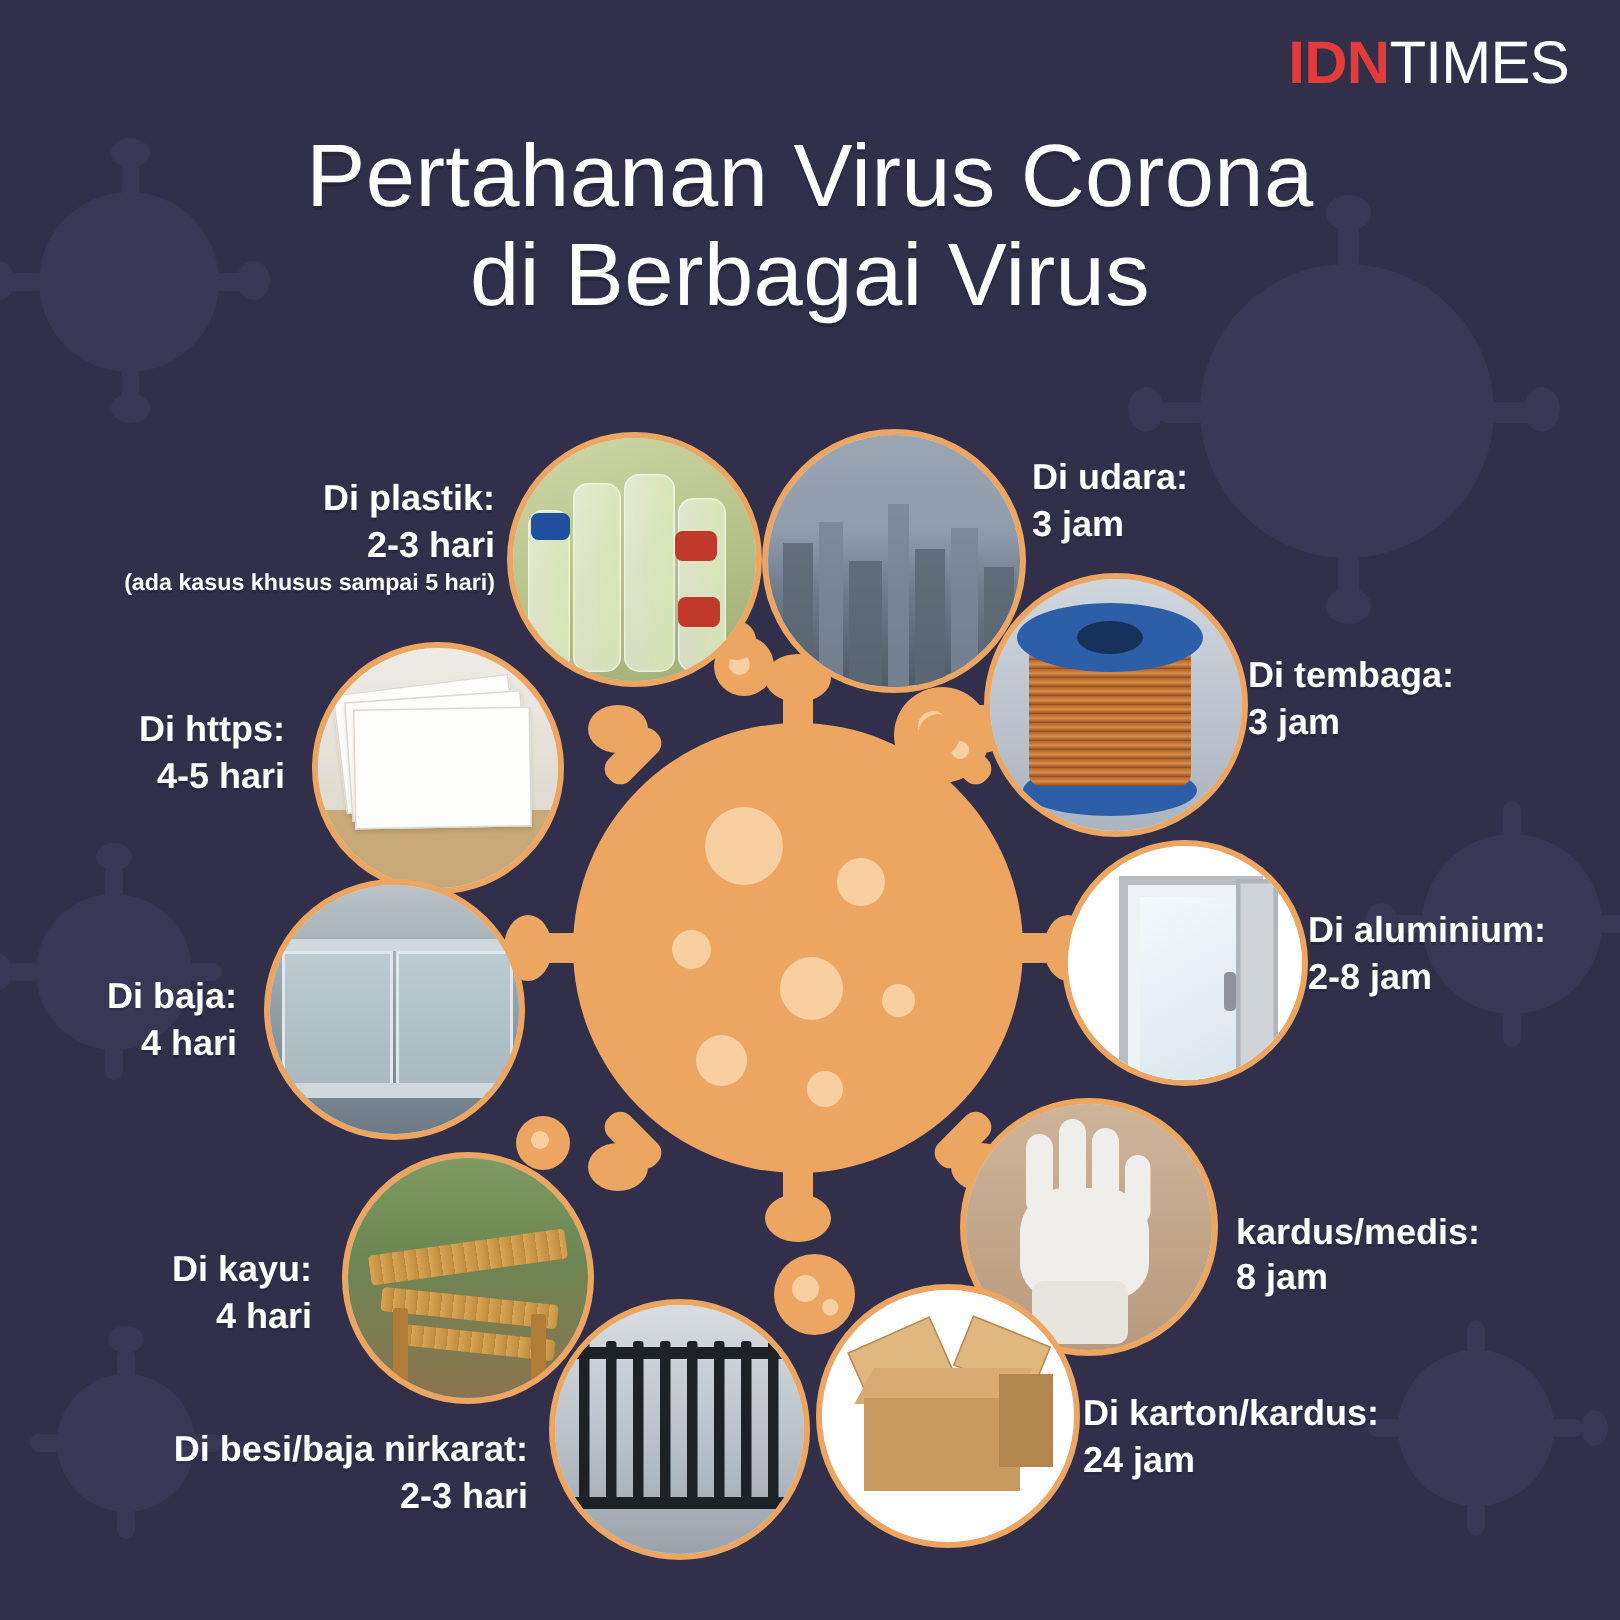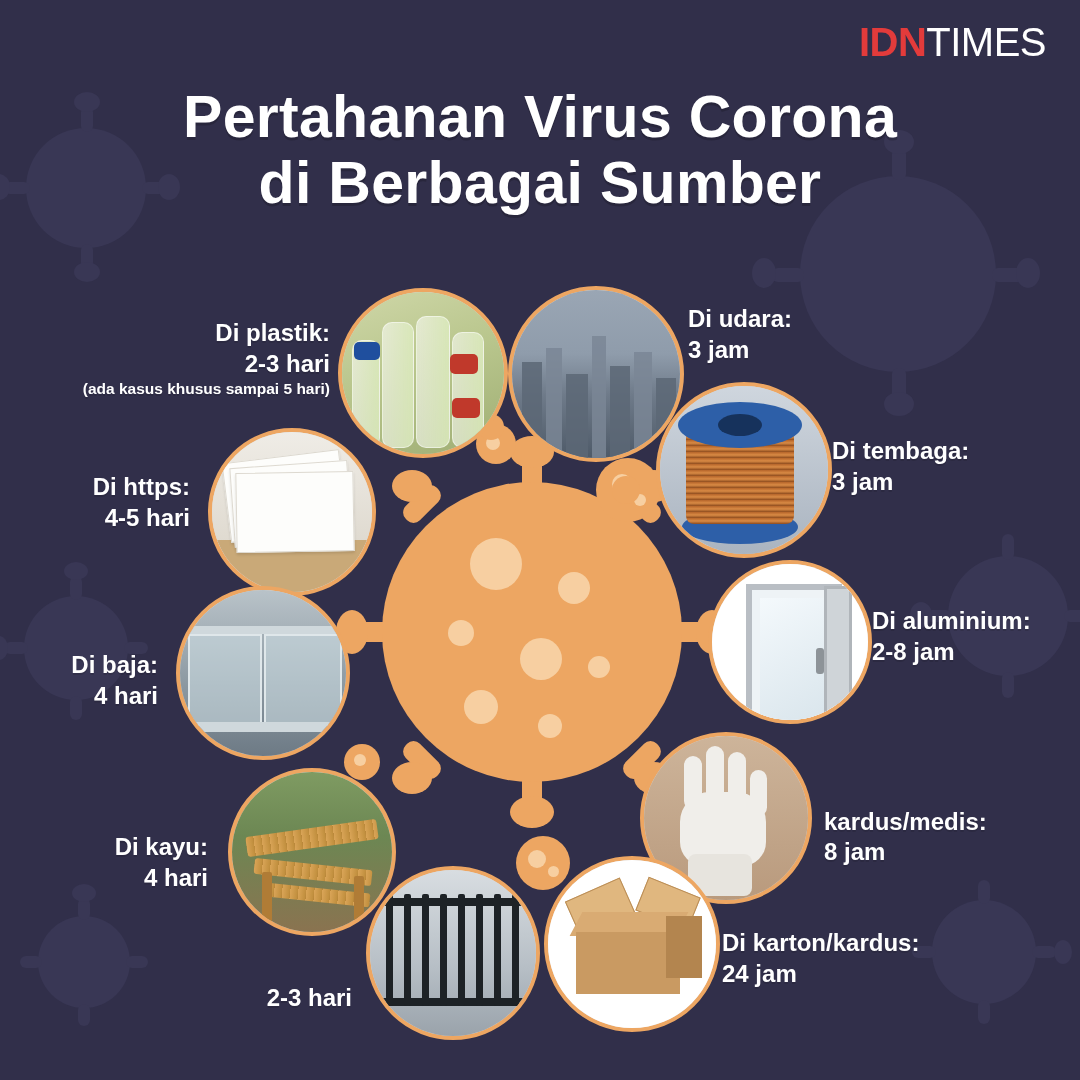--- a/index.html
+++ b/index.html
@@ -55,21 +55,21 @@
   .logo .idn { color: #e33b3b; }
   .logo .times { color: #ffffff; font-weight: 500; }
 
   .title {
     position: absolute;
     left: 0;
     right: 0;
     top: 84px;
     text-align: center;
     font-size: 59px;
-    font-weight: bold;
+    font-weight: normal;
     line-height: 1.12;
     letter-spacing: 0.3px;
     text-shadow: 0 3px 0 rgba(0,0,0,0.18);
   }
   .title .line2 { display: block; }
 
   
   .virus {
     position: absolute;
     left: 352px;
@@ -277,21 +277,21 @@
     <div class="spike" style="left:46px;top:100px;width:12px;height:24px;"></div>
   </div>
 
 
   <div class="logo">
     <span class="idn">IDN</span><span class="times">TIMES</span>
   </div>
 
   <div class="title">
     <span>Pertahanan Virus Corona</span>
-    <span class="line2">di Berbagai Sumber</span>
+    <span class="line2">di Berbagai Virus</span>
   </div>
 
   <div class="virus">
     <div class="spike" style="left:170px;top:0px;width:20px;height:44px;"></div>
     <div class="knob" style="left:158px;top:-16px;width:44px;height:32px;"></div>
     <div class="spike" style="left:60px;top:30px;width:20px;height:44px;transform:rotate(45deg);"></div>
     <div class="knob" style="left:40px;top:18px;width:40px;height:32px;"></div>
     <div class="spike" style="left:280px;top:30px;width:20px;height:44px;transform:rotate(-45deg);"></div>
     <div class="knob" style="left:282px;top:18px;width:40px;height:32px;"></div>
     <div class="spike" style="left:0px;top:170px;width:44px;height:20px;"></div>
@@ -500,17 +500,17 @@
     <span>Di kayu:</span><br>
     <span>4 hari</span>
   </div>
 
   <div class="label right" style="left:722px;top:928px;">
     <span>Di karton/kardus:</span><br>
     <span>24 jam</span>
   </div>
 
   <div class="label left" style="left:36px;top:952px;width:316px;">
-    <br>
+    <span>Di besi/baja nirkarat:</span><br>
     <span>2-3 hari</span>
   </div>
 
 </div>
 
 </body></html>

